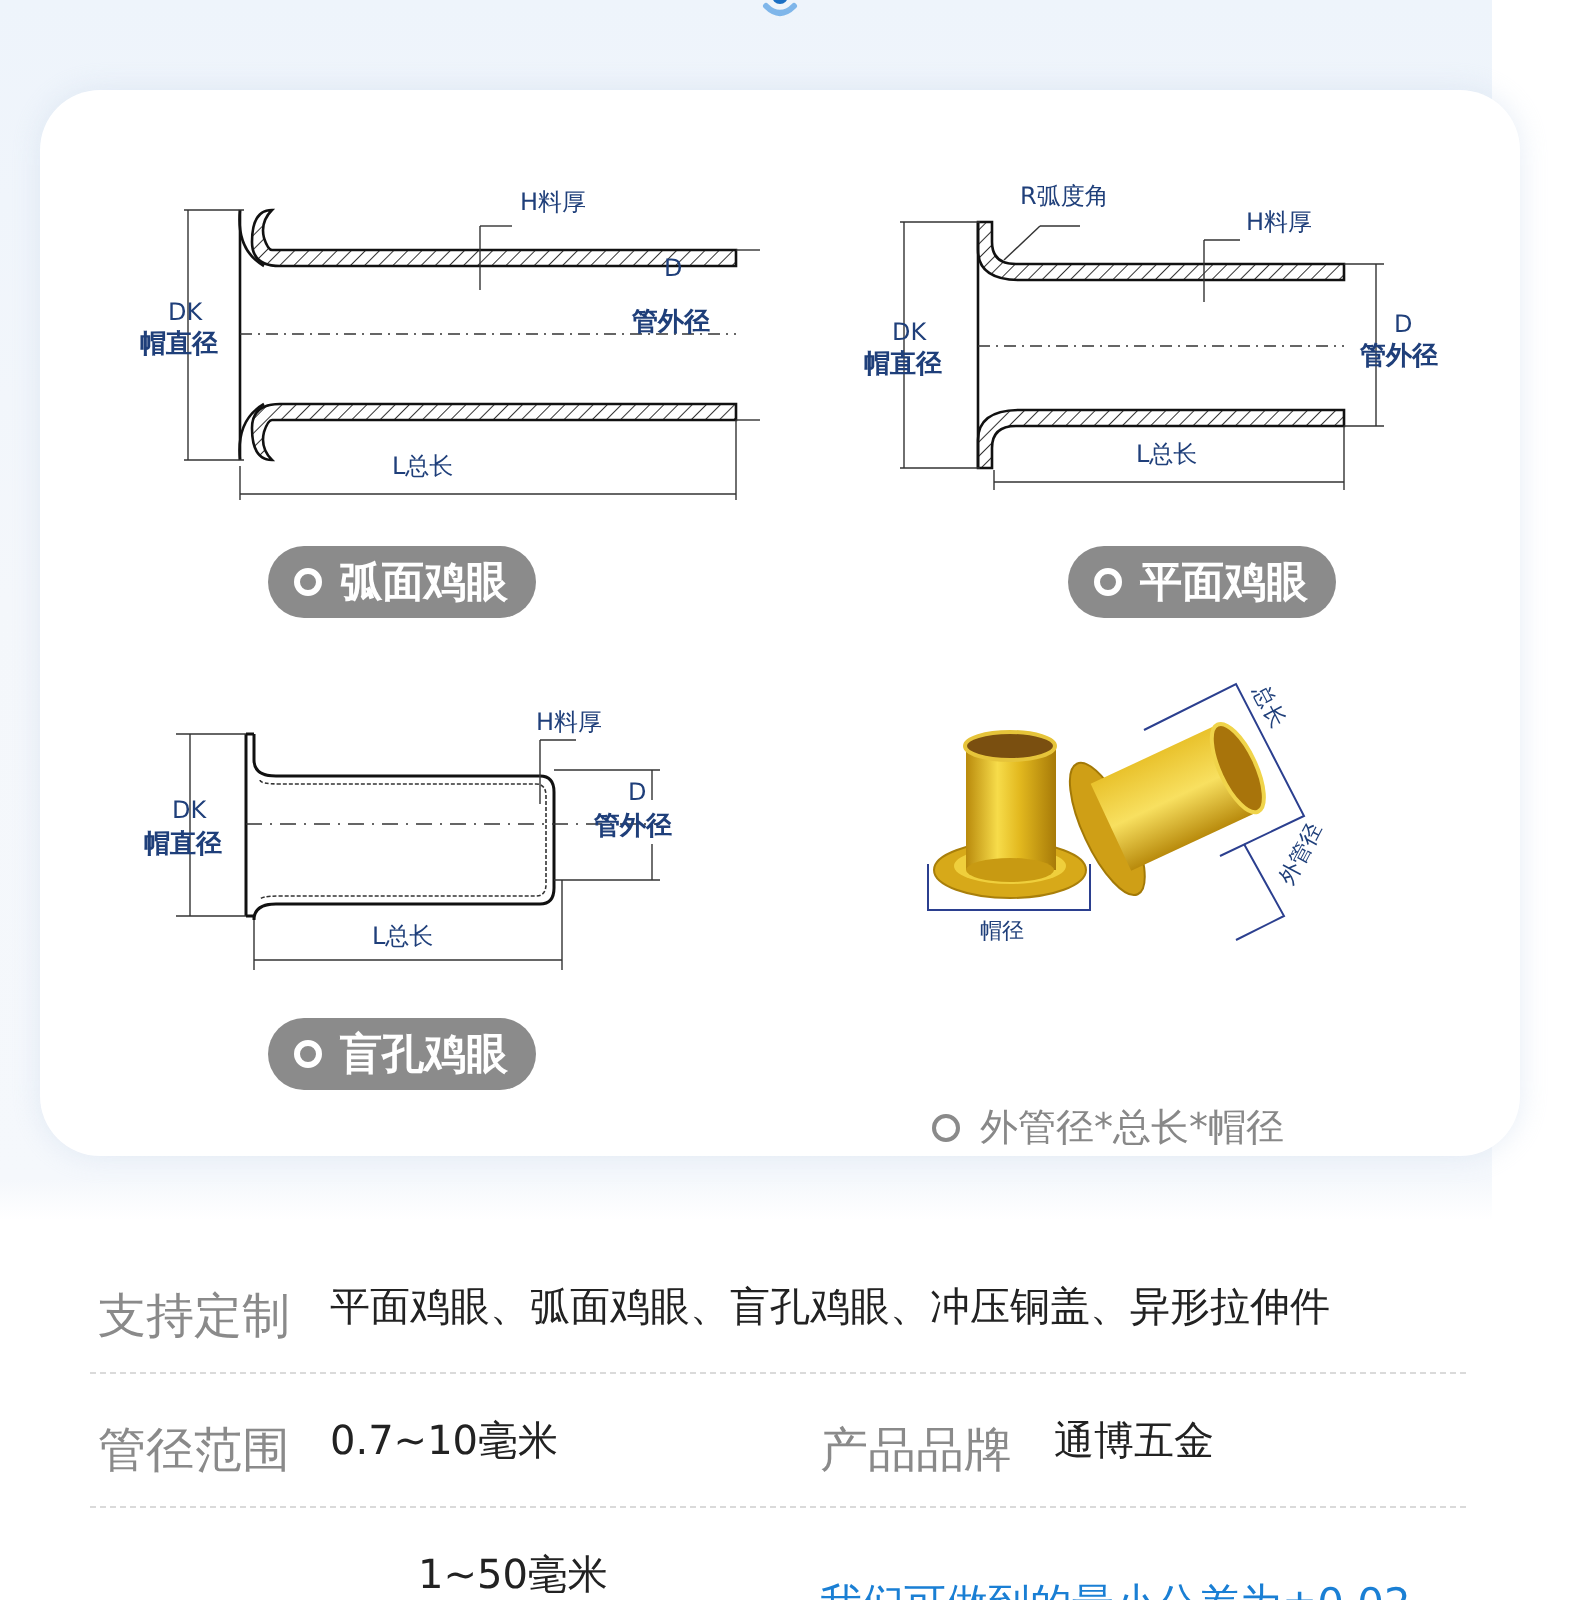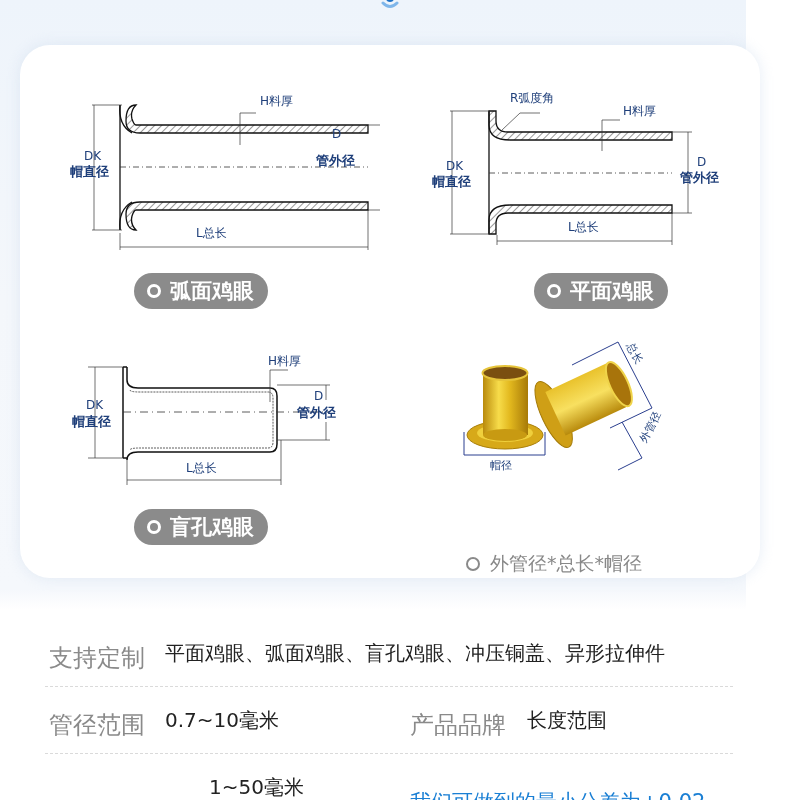--- a/index.html
+++ b/index.html
@@ -196,21 +196,21 @@
 
   <div class="specs">
     <div class="row">
       <span class="lbl" style="left:4px;">支持定制</span>
       <span class="val" style="left:120px;font-family:Liberation Serif, serif;">平面鸡眼、弧面鸡眼、盲孔鸡眼、冲压铜盖、异形拉伸件</span>
     </div>
     <div class="row">
       <span class="lbl" style="left:4px;">管径范围</span>
       <span class="val" style="left:120px;">0.7~10毫米</span>
       <span class="lbl" style="left:365px;">产品品牌</span>
-      <span class="val" style="left:482px;">长度范围</span>
+      <span class="val" style="left:482px;">通博五金</span>
     </div>
     <div class="row last">
       <span class="lbl" style="left:4px;margin-top:48px;">长度范围</span>
       <span class="val" style="left:120px;margin-left:44px;">1~50毫米</span>
       <span class="note">我们可做到的最小公差为±0.02</span>
     </div>
   </div>
 </div>
 
 </body></html>

